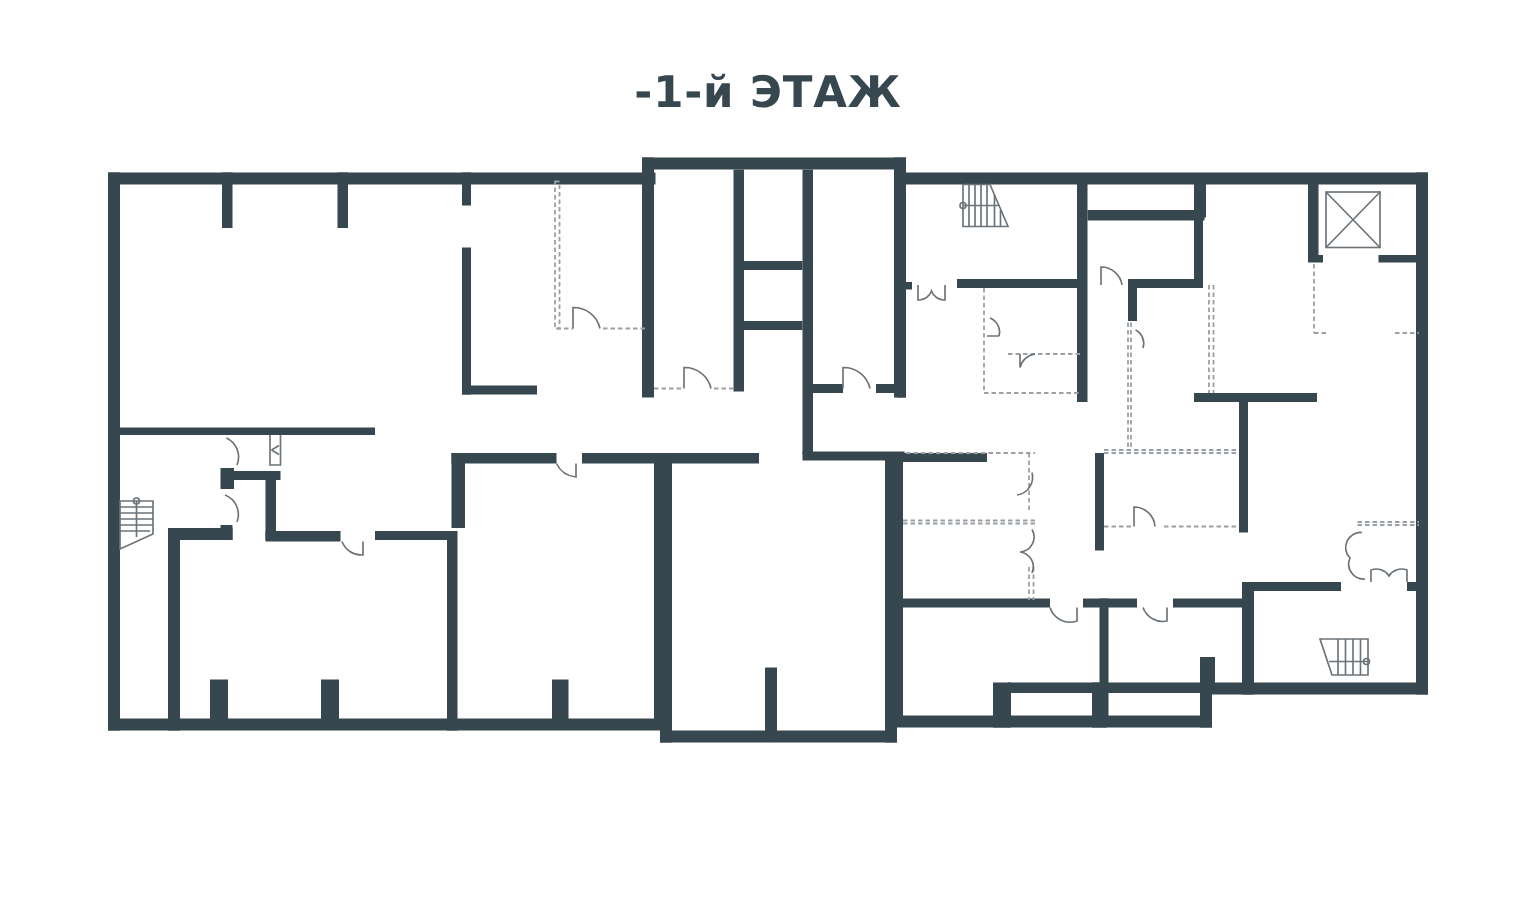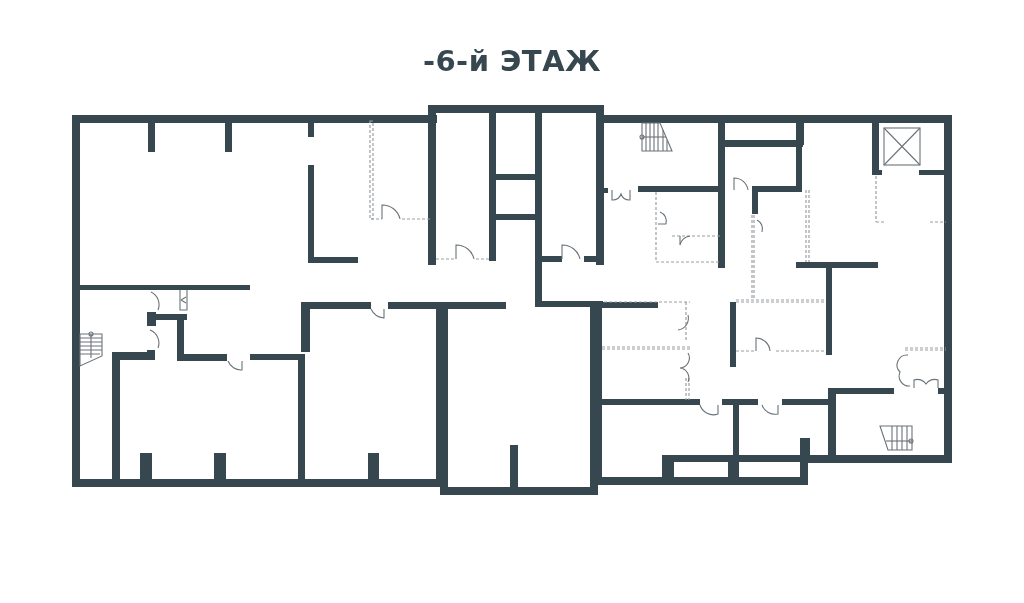--- a/index.html
+++ b/index.html
@@ -34,21 +34,21 @@
       height: 603px;
     }
     .w { fill: #37474f; }
     .dash { fill: none; stroke: #9aa0a4; stroke-width: 1.2; stroke-dasharray: 3 2; }
     .thin { fill: none; stroke: #6b7378; stroke-width: 1.1; }
     .door { fill: none; stroke: #6b7378; stroke-width: 1.1; }
   </style>
 </head>
 <body>
 
-<div class="title">-6-й ЭТАЖ</div>
+<div class="title">-1-й ЭТАЖ</div>
 
 <svg class="plan" viewBox="0 0 1024 603" xmlns="http://www.w3.org/2000/svg">
 
   <g>
 
     <rect class="w" x="72" y="115" width="365" height="8"></rect>
 
     <rect class="w" x="72" y="115" width="8" height="372"></rect>
 
     <rect class="w" x="72" y="479" width="375" height="8"></rect>

